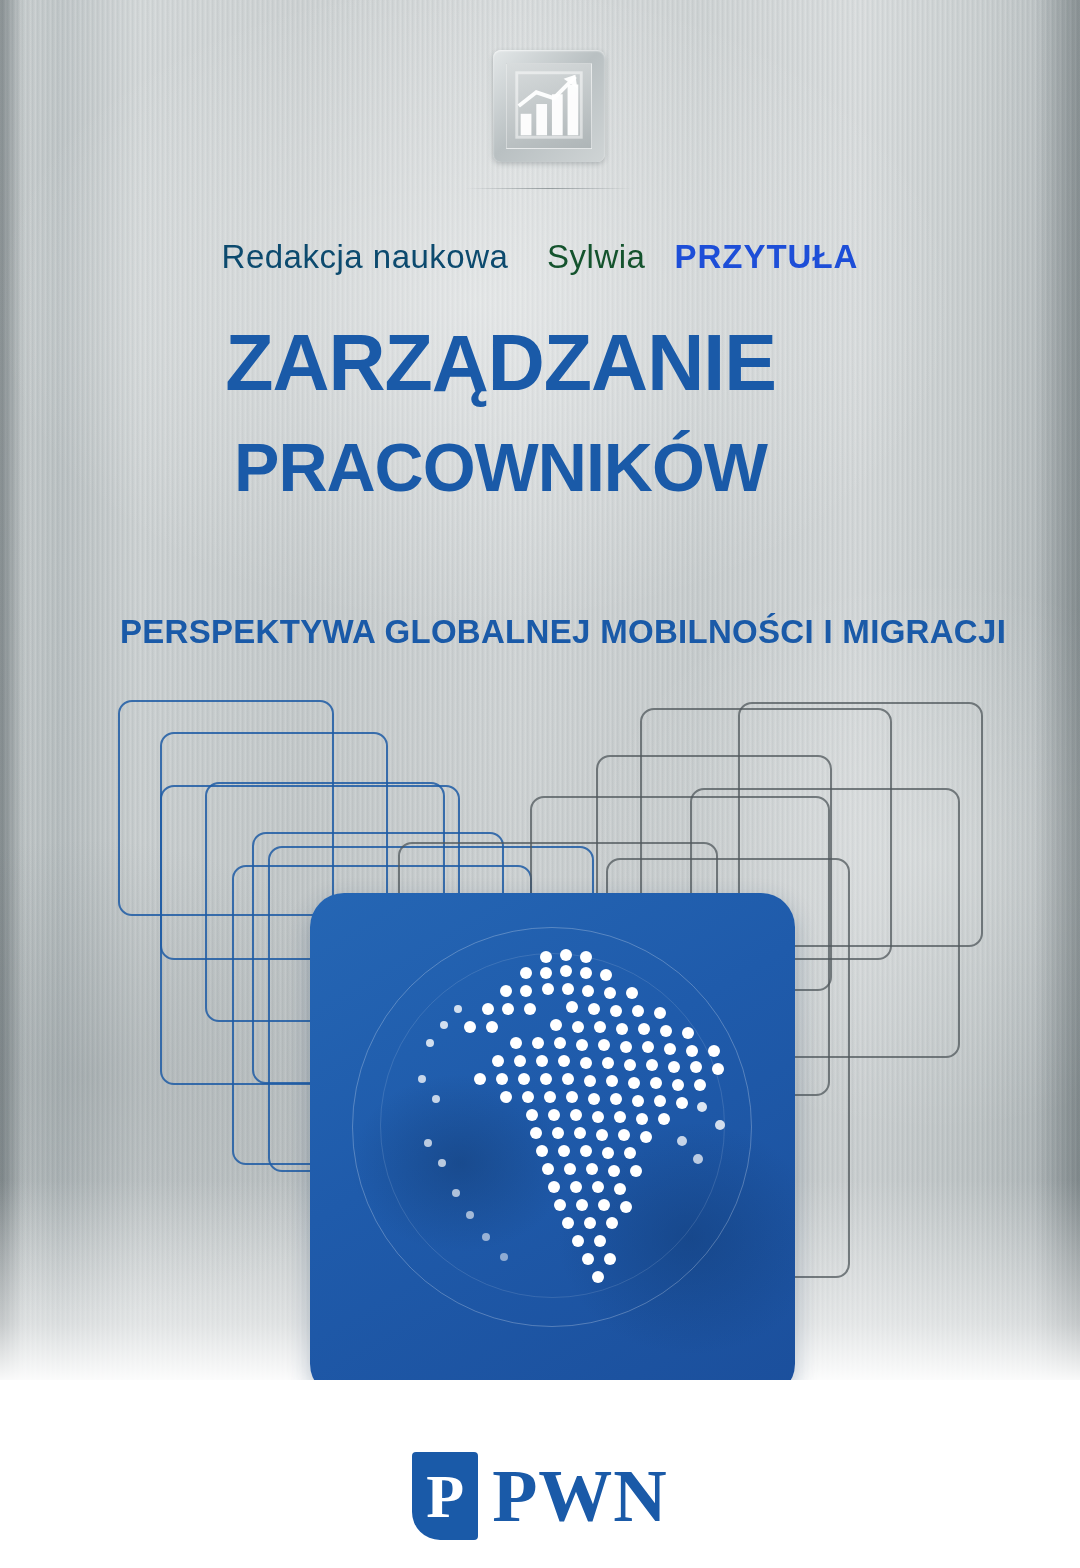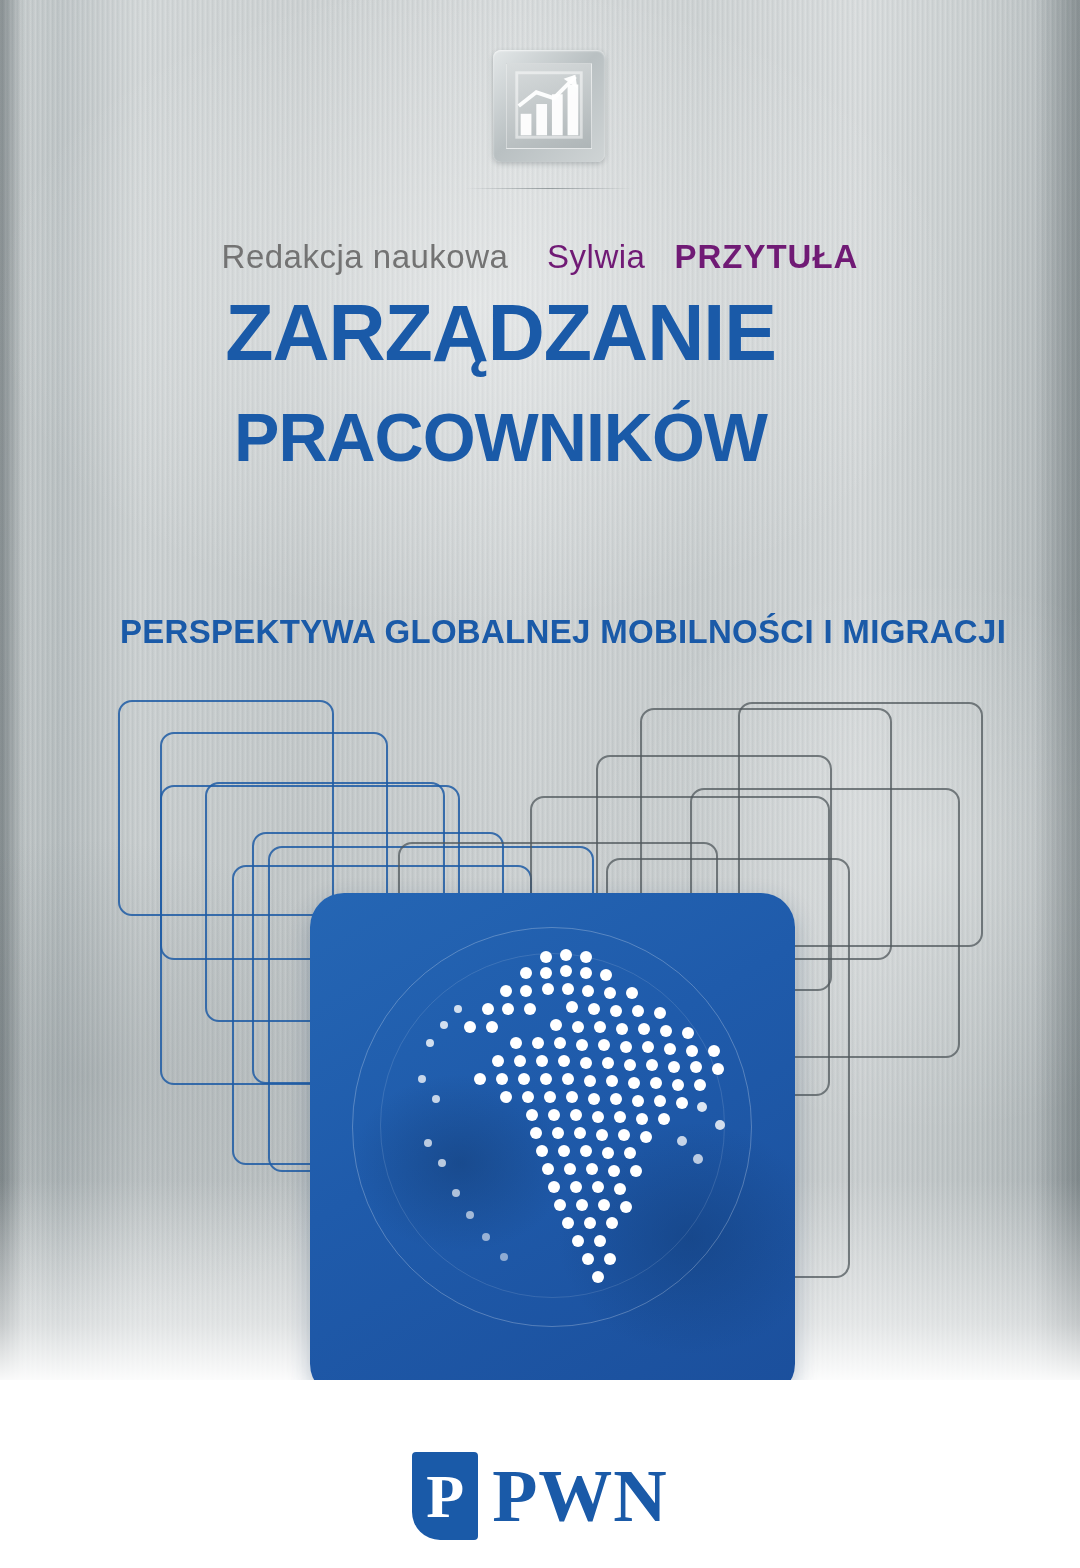--- a/index.html
+++ b/index.html
@@ -98,28 +98,28 @@
   
   .editor-line {
     position:absolute;
     left:0; top:238px; width:1080px;
     text-align:center;
     font-size:33px;
     letter-spacing:.5px;
     color:#2c2f31;
     white-space:nowrap;
   }
-  .editor-line .label { font-weight:400; color:#737373;margin-top:16px; }
-  .editor-line .firstname { font-weight:400; color:#701a75; }
-  .editor-line .surname { font-weight:700; color:#701a75; letter-spacing:1px; }
+  .editor-line .label { font-weight:400; color:#0c4a6e;margin-top:16px; }
+  .editor-line .firstname { font-weight:400; color:#14532d; }
+  .editor-line .surname { font-weight:700; color:#1d4ed8; letter-spacing:1px; }
 
   
   .title {
     position:absolute;
-    left:0; top:294px; width:1001px;
+    left:0; top:324px; width:1001px;
     text-align:center;
     color:#1a5aa8;
     font-weight:700;
     font-size:78px;
     line-height:0.99;
     letter-spacing:-1px;
   }
   .title .l1 { display:block; font-size:79px; }
   .title .l2 { display:block; font-size:79px; }
   .title .l3 { display:block; font-size:68px;margin-top:32px; }

